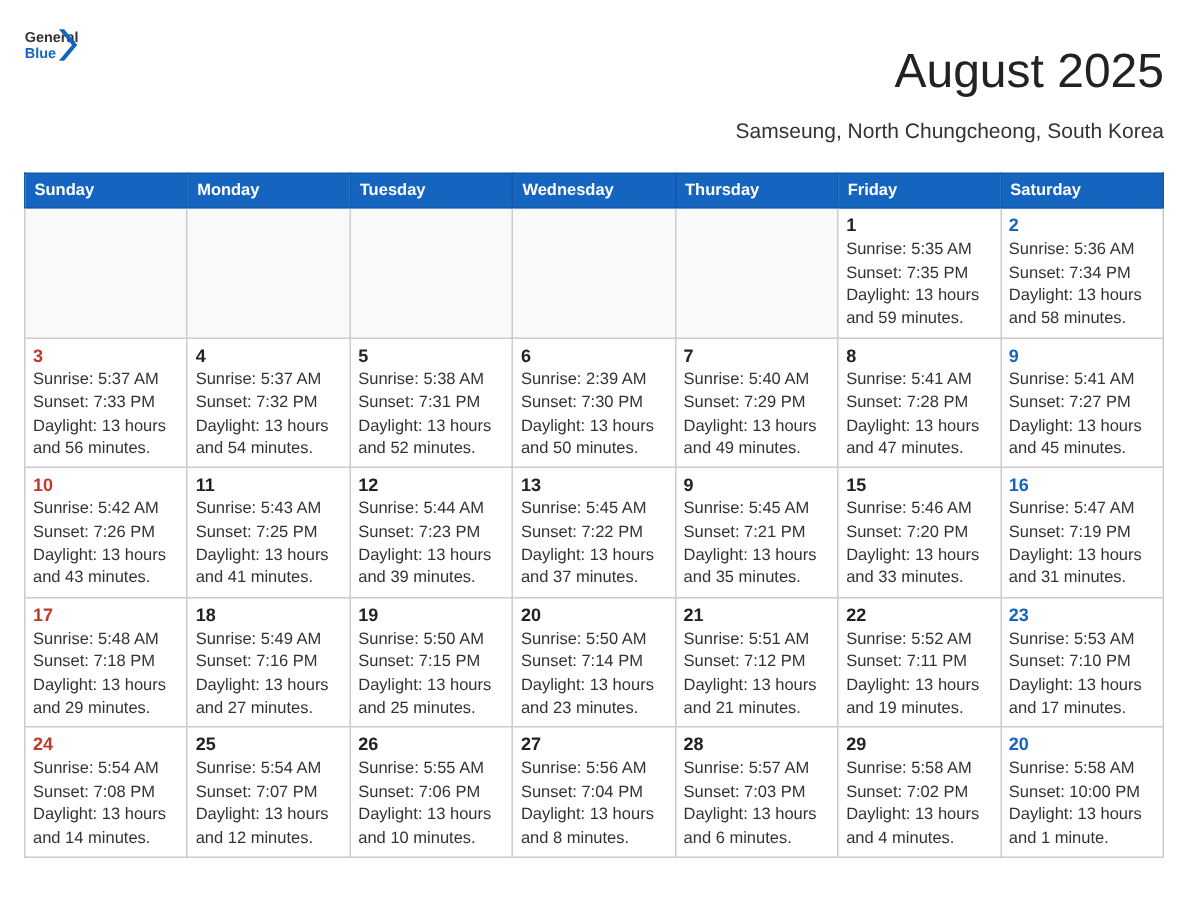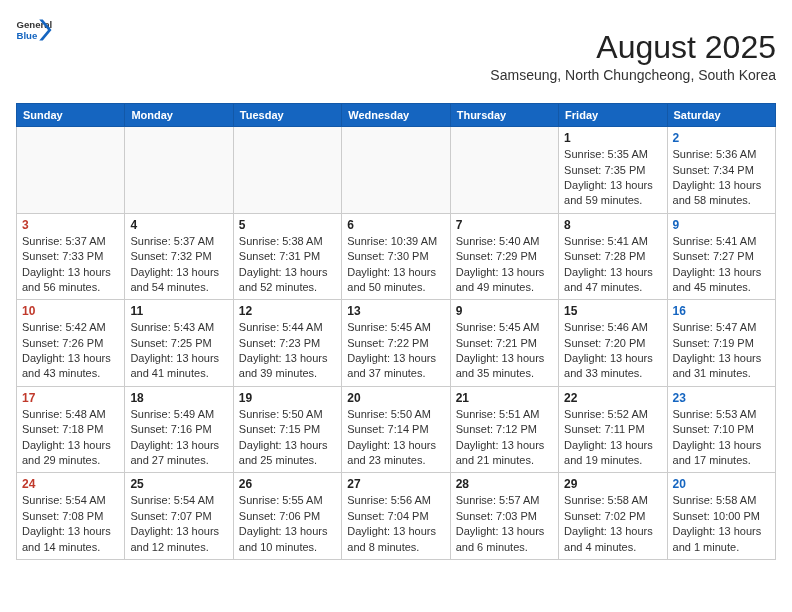--- a/index.html
+++ b/index.html
@@ -31,21 +31,21 @@
     .month-year {
       font-size: 32px;
       font-weight: 300;
       color: #222;
       line-height: 1.1;
       margin-top: 14px;
     }
     .location {
       font-size: 14px;
       color: #333;
-      margin-top: 2px;
+      margin-top: 14px;
     }
     .calendar {
       width: 100%;
       border-collapse: collapse;
       font-size: 10px;
       margin-top: 20px;
     }
     .calendar thead th {
       background: #1565c0;
       color: #fff;
@@ -147,21 +147,21 @@
 Daylight: 13 hours and 54 minutes.</div>
         </td>
         <td>
           <span class="day-num">5</span>
           <div class="cell-info">Sunrise: 5:38 AM
 Sunset: 7:31 PM
 Daylight: 13 hours and 52 minutes.</div>
         </td>
         <td>
           <span class="day-num">6</span>
-          <div class="cell-info">Sunrise: 10:39 AM
+          <div class="cell-info">Sunrise: 2:39 AM
 Sunset: 7:30 PM
 Daylight: 13 hours and 50 minutes.</div>
         </td>
         <td>
           <span class="day-num">7</span>
           <div class="cell-info">Sunrise: 5:40 AM
 Sunset: 7:29 PM
 Daylight: 13 hours and 49 minutes.</div>
         </td>
         <td>

